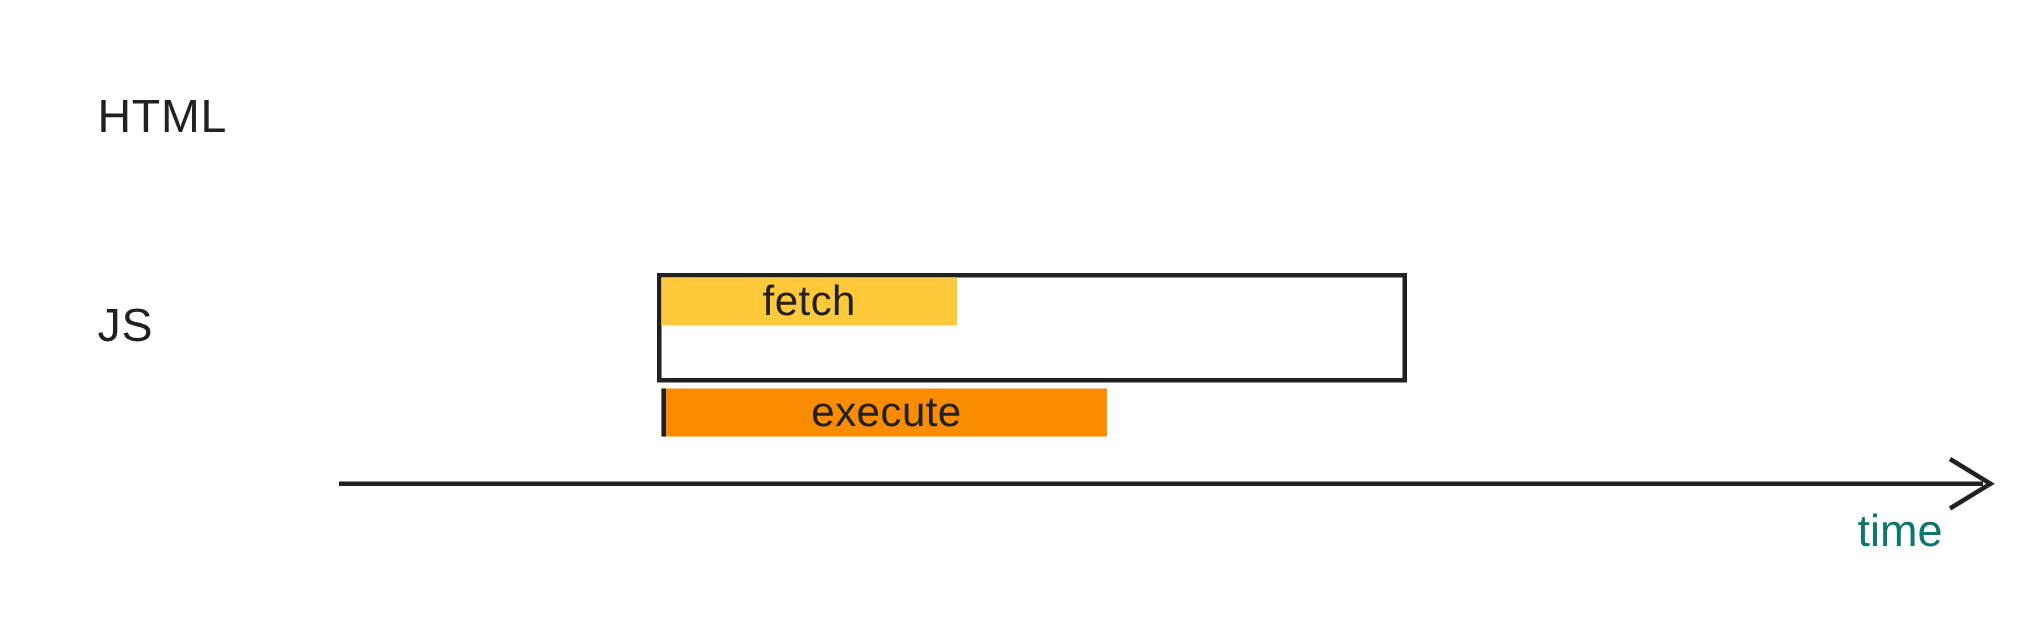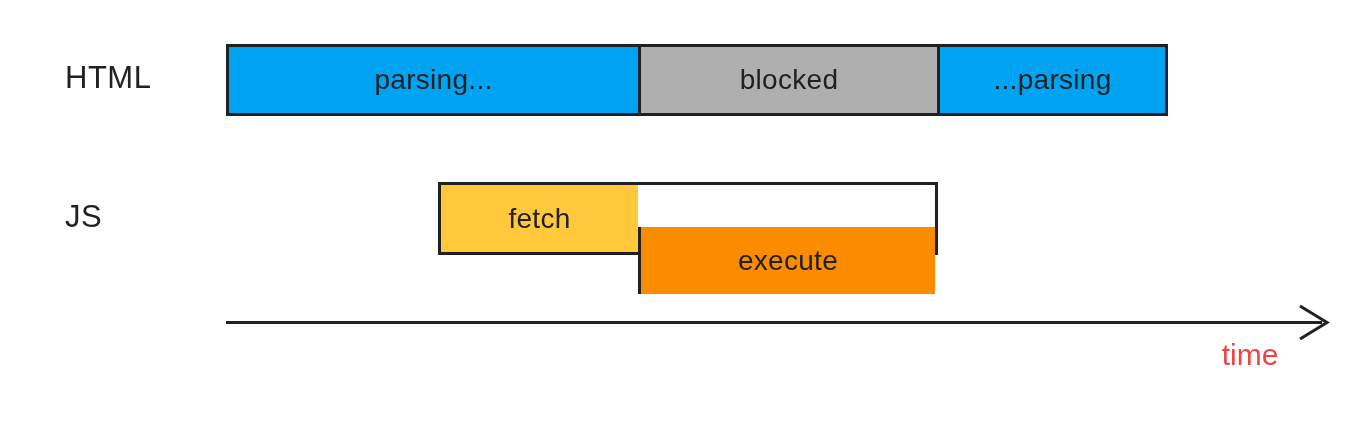--- a/index.html
+++ b/index.html
@@ -27,21 +27,21 @@
   .label-js   { top: 200px; }
 
   .bar-row {
     position: absolute;
     display: flex;
     box-sizing: border-box;
     border: 3px solid #212121;
     background: #ffffff;
   }
   .html-row { left: 226px; top: 44px;  width: 942px; height: 72px; }
-  .js-row   { left: 438px; top: 182px; width: 500px; height: 73px; }
+  .js-row   { left: 438px; top: 182px; width: 500px; height: 73px; flex-direction: column; }
 
   .segment {
     box-sizing: border-box;
     height: 100%;
     display: flex;
     align-items: center;
     justify-content: center;
   }
   .segment + .segment { border-left: 3px solid #212121; }
 
@@ -62,43 +62,32 @@
     left: 226px;
     top: 300px;
     width: 1110px;
     height: 46px;
   }
   .time-label {
     position: absolute;
     left: 1205px;
     top: 338px;
     width: 90px;
-    text-align: center;
+    text-align: right;
     font-size: 30px;
-    color: #ef4444;
+    color: #0f766e;
   }
 </style>
 </head>
 <body>
 
 <div class="canvas">
 
   <div class="row-label label-html">HTML</div>
 
-  <div class="bar-row html-row">
-    <div class="segment seg-html-1" style="background: rgb(0, 162, 242);">
-      <span class="seg-text">parsing...</span>
-    </div>
-    <div class="segment seg-html-2" style="background: rgb(175, 175, 175);">
-      <span class="seg-text">blocked</span>
-    </div>
-    <div class="segment seg-html-3" style="background: rgb(0, 162, 242);">
-      <span class="seg-text">...parsing</span>
-    </div>
-  </div>
 
   <div class="row-label label-js">JS</div>
 
   <div class="bar-row js-row">
     <div class="segment seg-js-1" style="background: rgb(255, 201, 59);">
       <span class="seg-text">fetch</span>
     </div>
     <div class="segment seg-js-2" style="background: rgb(251, 140, 0);">
       <span class="seg-text">execute</span>
     </div>

